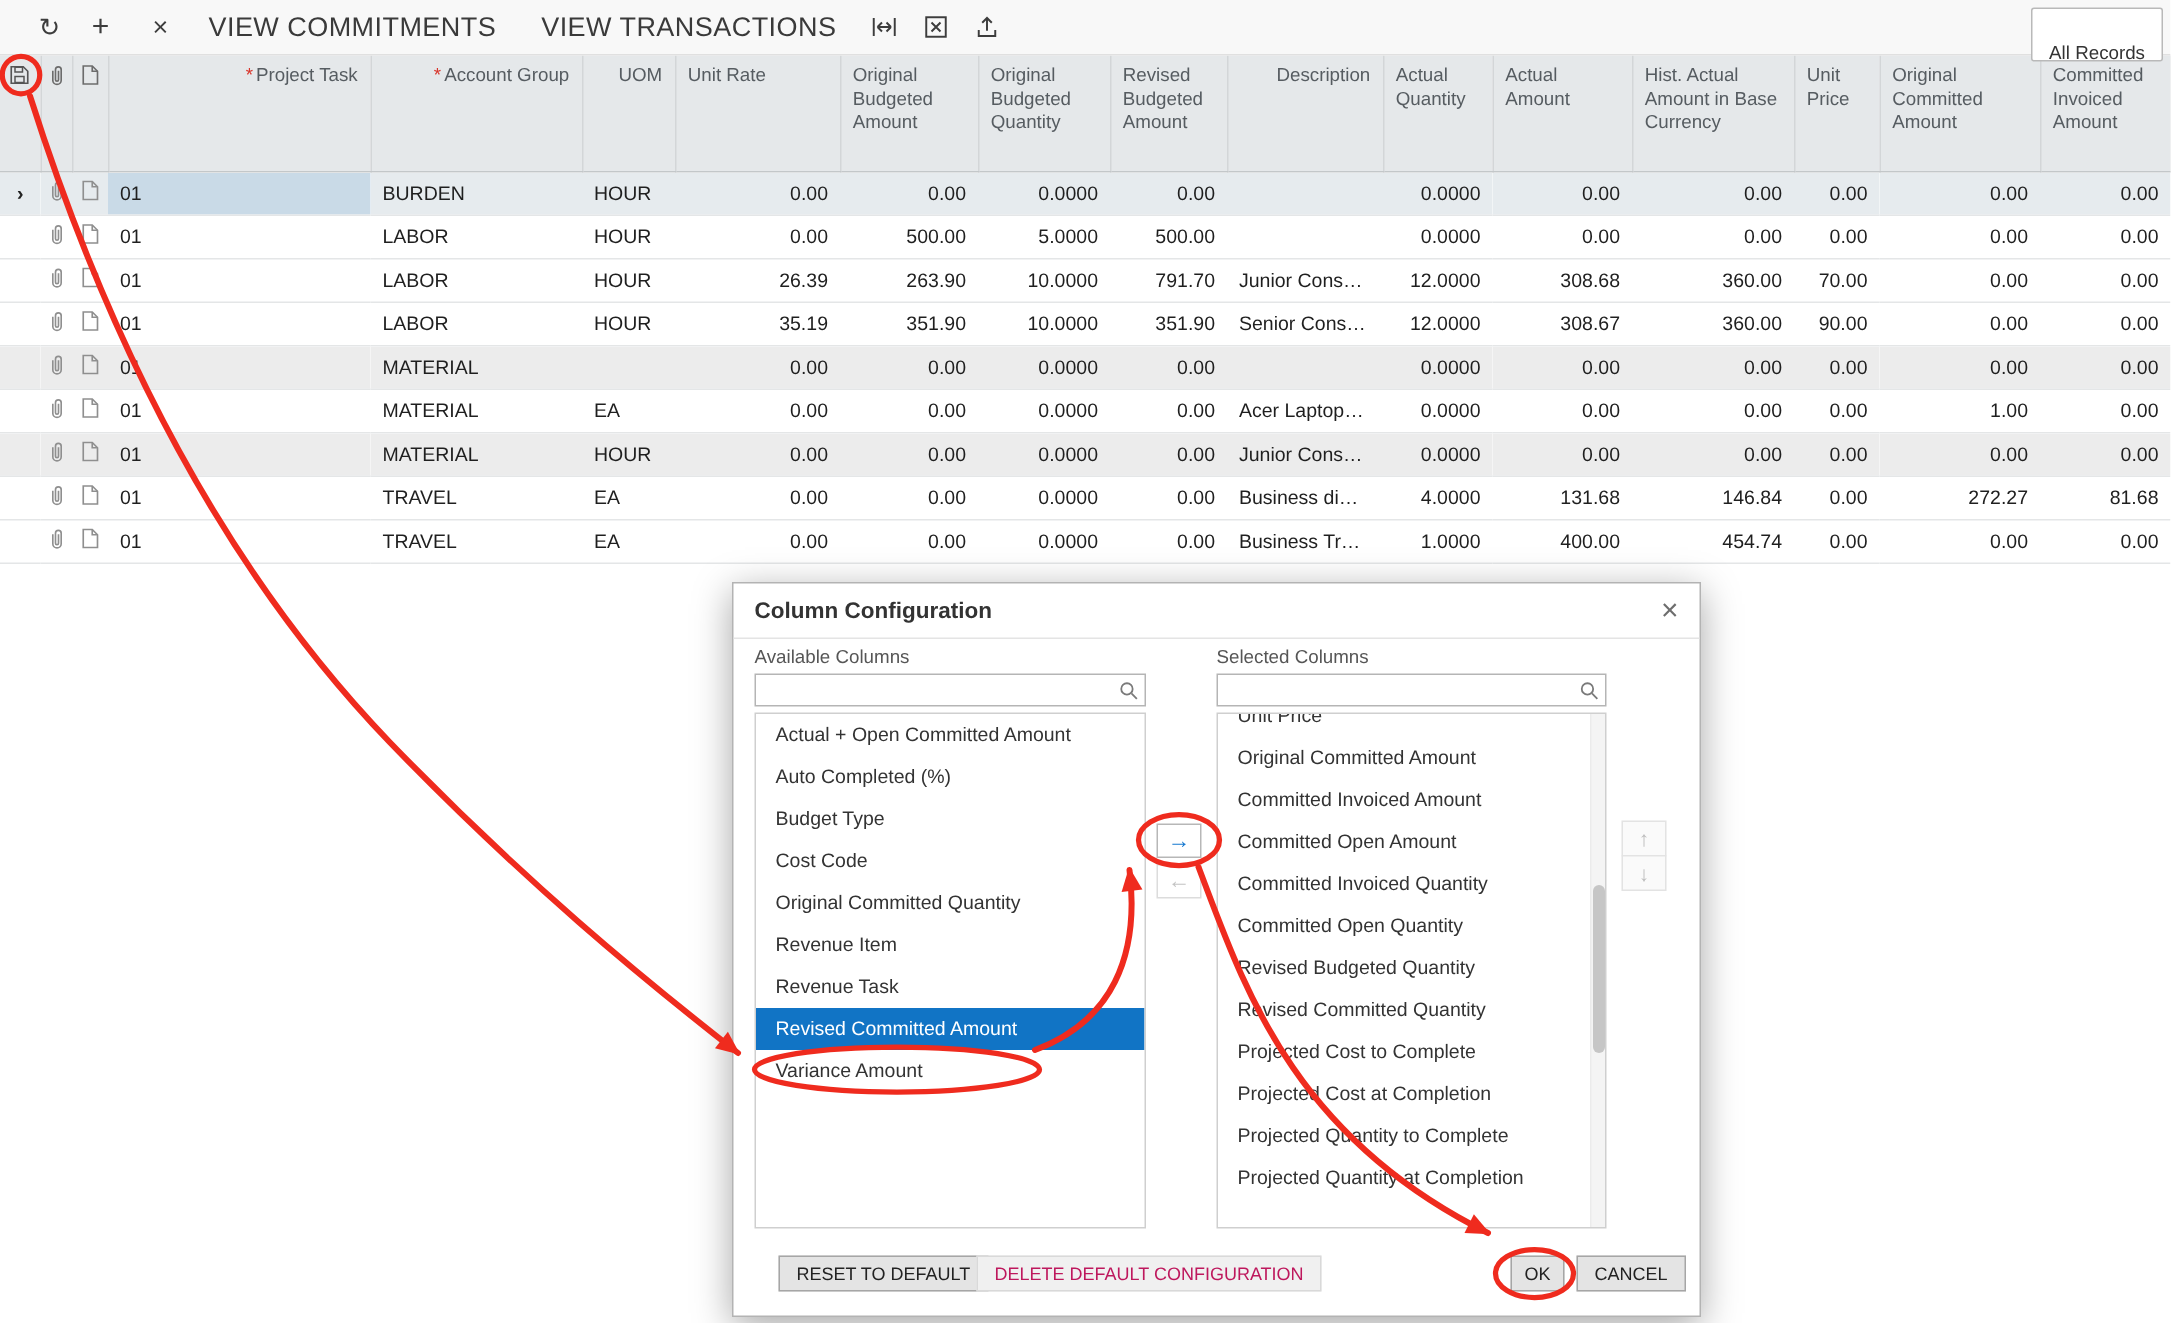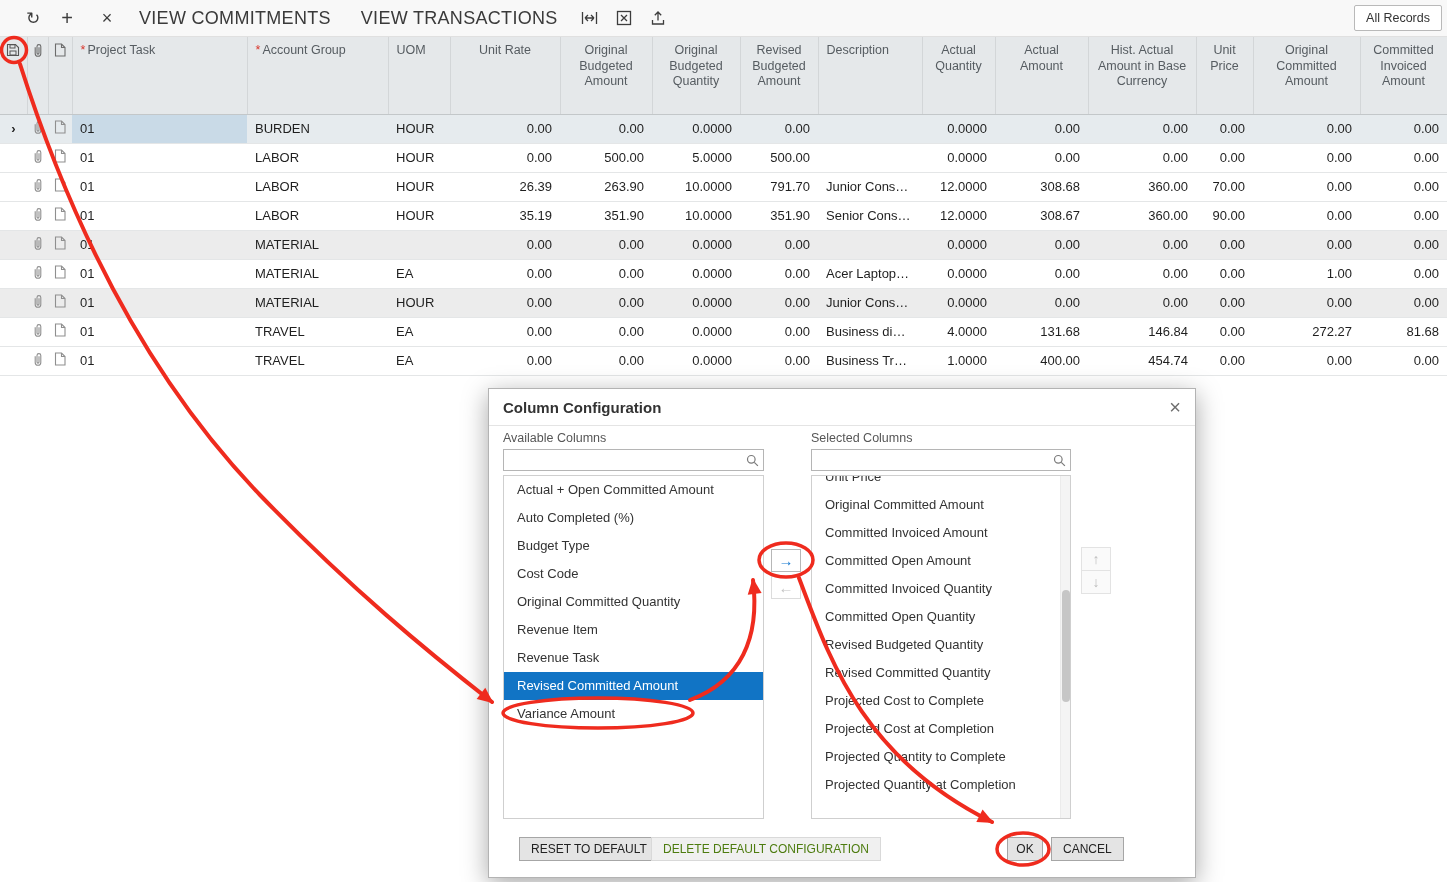--- a/index.html
+++ b/index.html
@@ -4,39 +4,39 @@
 <style>
 *{margin:0;padding:0;box-sizing:border-box}
 html,body{width:1447px;height:882px}
 body{font-family:"Liberation Sans",sans-serif;background:#fff;overflow:hidden;position:relative}
 
 
 .toolbar{position:absolute;top:0;left:0;width:1447px;height:37px;background:#f8f8f8;border-bottom:1px solid #e0e0e0;display:flex;align-items:center;padding-left:16px;z-index:2}
 .tbtn{width:34px;height:30px;display:flex;align-items:center;justify-content:center;color:#3d3d3d;cursor:pointer}
 .tbtn.glyph{font-size:17px}
 .tlabel{font-size:18px;color:#3a3a3a;letter-spacing:.3px;margin:0 15px;cursor:pointer;white-space:nowrap}
-.all-records{position:absolute;right:5px;top:5px;height:26px;line-height:24px;padding:0 11px;border:1px solid #b9b9b9;border-radius:2px;background:#fff;font-size:12.5px;color:#333;cursor:pointer}
+.all-records{position:absolute;right:5px;top:5px;height:26px;line-height:24px;padding:17px 11px;border:1px solid #b9b9b9;border-radius:2px;background:#fff;font-size:12.5px;color:#333;cursor:pointer}
 
 
 .grid{position:absolute;top:37px;left:0;z-index:1}
 table{border-collapse:collapse;table-layout:fixed;width:1447px}
-th.hdr{height:77px;background:#e5e8ea;border-right:1px solid #d3d6d8;border-bottom:1px solid #c3c7c9;vertical-align:top;padding:6px 8px 4px 8px;font-weight:400;font-size:12.5px;line-height:15.5px;color:#565c61;text-align:left}
-th.hdr.num{text-align:center}
+th.hdr{height:77px;background:#e5e8ea;border-right:1px solid #d3d6d8;border-bottom:1px solid #c3c7c9;vertical-align:top;padding:6px 8px 4px 8px;font-weight:400;font-size:12.5px;line-height:15.5px;color:#565c61;text-align:right}
+th.hdr.num{text-align:left}
 th.icon-h{padding:6px 0 0 0;text-align:center;vertical-align:top}
 .req{color:#d8342a;margin-right:2px}
 td{height:29px;border-bottom:1px solid #e4e6e7;font-size:13px;color:#1f1f1f;padding:0 8px;overflow:hidden;white-space:nowrap;background:#fff}
 td.num{text-align:right}
 td.icon-cell{padding:0;text-align:center}
 tr.row-shaded td{background:#ececec}
 tr.row-selected td{background:#e6ebee}
 tr.row-selected td.cell-active{background:#c9dae7}
 td.sel-cell{font-size:13px;font-weight:700;color:#222;padding:0}
 
 
-.dialog{position:absolute;left:488px;top:388px;width:708px;height:490px;background:#fff;border:1px solid #b3b3b3;box-shadow:0 6px 24px rgba(0,0,0,.35);z-index:10}
+.dialog{position:absolute;left:488px;top:388px;width:646px;height:490px;background:#fff;border:1px solid #b3b3b3;box-shadow:0 6px 24px rgba(0,0,0,.35);z-index:10}
 .dlg-title{height:37px;border-bottom:1px solid #e4e4e4;display:flex;align-items:center;padding:0 14px;font-size:15px;font-weight:700;color:#333}
 .dlg-close{margin-left:auto;font-size:20px;color:#6e6e6e;cursor:pointer;font-weight:400;line-height:1}
 .col-label{position:absolute;font-size:12.5px;color:#565656}
 .lbl-available{left:14px;top:42px}
 .lbl-selected{left:322px;top:42px}
 .search-wrap{position:absolute;height:22px}
 .search-av{left:14px;top:60px;width:261px}
 .search-sel{left:322px;top:60px;width:260px}
 .search-wrap input{width:100%;height:22px;border:1px solid #b5b5b5;padding:0 22px 0 6px;font-size:12.5px;font-family:inherit;outline:none;background:#fff}
 .search-wrap svg{position:absolute;right:5px;top:5px}
@@ -49,21 +49,21 @@
 .sb{position:absolute;right:0;top:0;width:10px;height:100%;background:#f4f4f4;border-left:1px solid #ebebeb}
 .sb-thumb{position:absolute;left:1px;width:8px;border-radius:4px;background:#c6c6c6;top:114px;height:112px;cursor:pointer}
 .movecol{position:absolute;left:282px;top:160px;width:30px}
 .mv{width:30px;height:23px;border:1px solid #b7b7b7;background:#fff;display:flex;align-items:center;justify-content:center;font-size:15px;cursor:pointer}
 .mv.right{color:#1779d0}
 .mv.left{color:#c4c4c4;border-color:#dcdcdc;margin-top:4px;cursor:default}
 .updown{position:absolute;left:592px;top:158px;width:30px}
 .ud{width:30px;height:24px;display:flex;align-items:center;justify-content:center;font-size:14px;color:#bdbdbd;border:1px solid #e3e3e3;background:#fafafa;cursor:default}
 .ud+.ud{margin-top:-1px}
 .dbtn{position:absolute;top:448px;height:24px;line-height:22px;padding:0 11px;background:#e4e4e4;border:1px solid #a6a6a6;font-size:12px;color:#222;text-align:center;cursor:pointer;white-space:nowrap;font-family:inherit}
-.dbtn.disabled{background:#f0f0f0;border-color:#d9d9d9;color:#4d7c0f;cursor:default}
+.dbtn.disabled{background:#f0f0f0;border-color:#d9d9d9;color:#be185d;cursor:default}
 .btn-reset{left:30px}
 .btn-deldef{left:162px}
 .btn-ok{left:518px;width:36px;padding:0}
 .btn-cancel{left:562px}
 
 
 .overlay{position:absolute;left:0;top:0;width:1447px;height:882px;z-index:60;pointer-events:none}
 .overlay path.arrow{stroke:#ef2b1e;stroke-width:4;fill:none;stroke-linecap:round}
 .overlay .ring{stroke:#ef2b1e;stroke-width:3.5;fill:none}
 </style>

